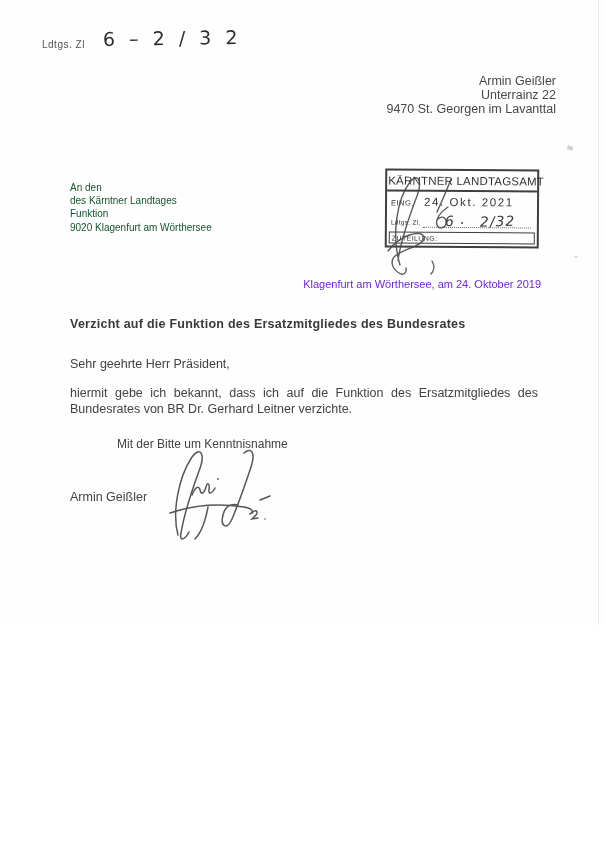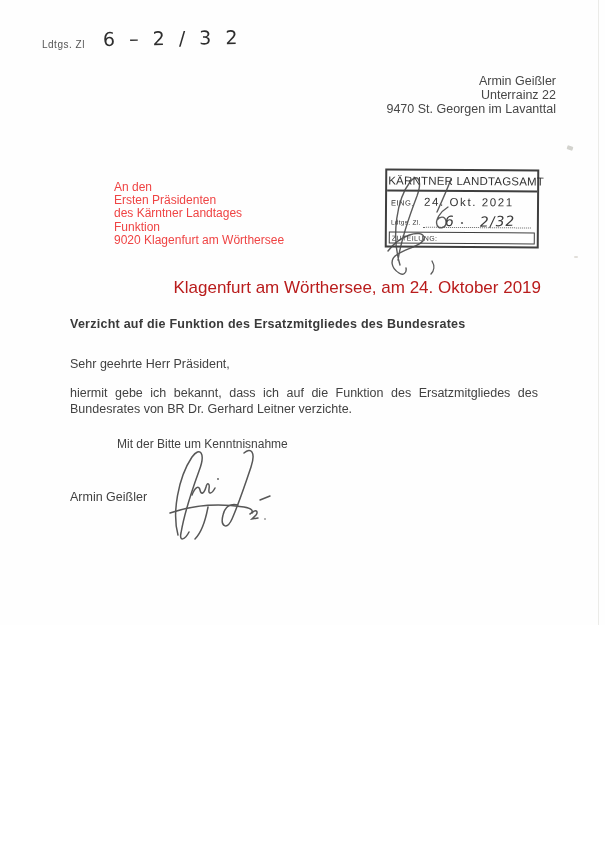--- a/index.html
+++ b/index.html
@@ -16,21 +16,21 @@
   .ref-label { left:42px; top:39px; font-size:10px; color:#555; letter-spacing:0.5px; }
   .ref-number {
     left:103px; top:27px; font-size:19px; font-weight:500; color:#2e2e2e;
     letter-spacing:4px; transform:rotate(-0.8deg); font-family:"DejaVu Sans", sans-serif;
   }
 
   
   .sender { right:77px; top:74px; text-align:right; font-size:12.5px; line-height:14px; color:#474747; }
 
   
-  .recipient { left:70px; top:181px; font-size:12px; line-height:13.2px; color:#ef4444;margin-left:44px; }
+  .recipient { left:70px; top:181px; font-size:10px; line-height:13.2px; color:#14532d; }
 
   
   .stamp {
     left:385px; top:169px; width:150px;
     border:2px solid #3f3f3f; transform:rotate(0.4deg);
     color:#333; background:rgba(255,255,255,0);
   }
   .stamp-header {
     border-bottom:2px solid #3f3f3f; text-align:center;
     font-size:11.5px; padding:4px 1px 3px; letter-spacing:0.2px; white-space:nowrap;
@@ -42,21 +42,21 @@
   .zl-label { font-size:6.5px; letter-spacing:0.3px; padding-bottom:2px; }
   .zl-line { flex:1; border-bottom:1px dotted #666; margin:0 2px; display:flex; align-items:flex-end; height:16px; }
   .hand { font-family:"DejaVu Sans", sans-serif; font-style:italic; color:#3a3a3a; }
   .zl-hand-a { font-size:14px; margin-left:22px; transform:rotate(-4deg); position:relative; top:2px; }
   .zl-hand-b { font-size:14px; margin-left:26px; letter-spacing:1px; transform:rotate(-2deg); position:relative; top:2px; }
   .stamp-row-zut { border:1.5px solid #3f3f3f; margin:0 2px 2px 2px; font-size:7px; letter-spacing:0.4px; padding:2px 2px 1px; }
 
   .stamp-marks { left:378px; top:163px; pointer-events:none; }
 
   
-  .dateline  { right:92px;  top:278px; font-size:17px; color:#b91c1c; }
+  .dateline  { right:92px;  top:278px; font-size:11px; color:#6d28d9; }
   .subject   { left:70px; top:317px; font-size:12.5px; font-weight:bold; color:#3a3a3a; letter-spacing:0.25px; }
   .salutation{ left:70px; top:357px; font-size:12.5px; }
   .bodytext  { left:70px; top:386px; width:468px; font-size:12.5px; line-height:15.5px; text-align:justify; }
   .closing   { left:70px; top:437px; font-size:12px;margin-left:47px; }
   .signature { left:148px; top:443px; pointer-events:none; }
   .sig-name  { left:70px; top:490px; font-size:12.5px; }
 
   
   .scan-bottom {
     left:0; top:845px; width:592px; height:2px;
@@ -78,21 +78,20 @@
   <div class="abs ref-number">6 – 2 / 3 2</div>
 
   <div class="abs sender">
     <div>Armin Geißler</div>
     <div>Unterrainz 22</div>
     <div>9470 St. Georgen im Lavanttal</div>
   </div>
 
   <div class="abs recipient">
     <div>An den</div>
-    <div>Ersten Präsidenten</div>
     <div>des Kärntner Landtages</div>
     <div>Funktion</div>
     <div>9020 Klagenfurt am Wörthersee</div>
   </div>
 
   <div class="abs stamp">
     <div class="stamp-header">KÄRNTNER LANDTAGSAMT</div>
     <div class="stamp-row-eing">
       <span class="eing-label">EING.</span>
       <span class="eing-date">24. Okt. 2021</span>

